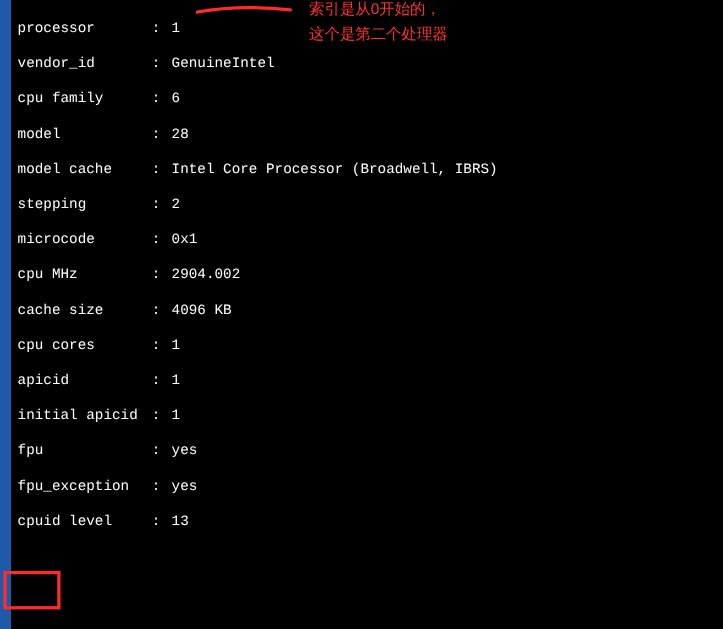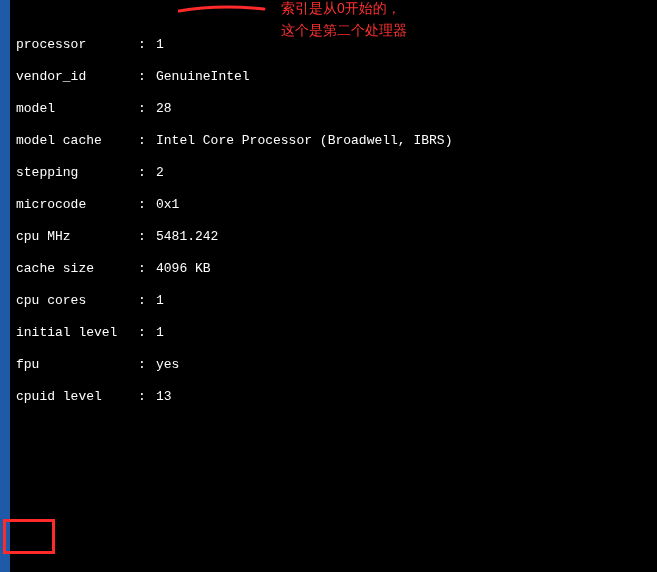--- a/index.html
+++ b/index.html
@@ -23,21 +23,20 @@
 }
 .terminal {
   position: absolute;
   left: 10px;
   top: 0;
   right: 0;
   bottom: 0;
   padding: 2px 0 2px 6px;
   line-height: 16px;
   white-space: pre;
-  margin-top: 19px;
 }
 .row { display: block; }
 .key { display: inline-block; width: 122px; }
 .colon { display: inline-block; width: 18px; }
 .val { display: inline; }
 .annotation1 {
   position: absolute;
   color: #ff3030;
   font-family: 'SimSun', 'Microsoft YaHei', sans-serif;
   font-size: 14px;
@@ -63,29 +62,32 @@
 }
 </style>
 </head>
 <body>
 
 <div class="sidebar"></div>
 
 <div class="terminal">
 <span class="row"><span class="key">processor</span><span class="colon">: </span><span class="val">1</span></span>
 <span class="row"><span class="key">vendor_id</span><span class="colon">: </span><span class="val">GenuineIntel</span></span>
+<span class="row"><span class="key">cpu family</span><span class="colon">: </span><span class="val">6</span></span>
 <span class="row"><span class="key">model</span><span class="colon">: </span><span class="val">28</span></span>
 <span class="row"><span class="key">model cache</span><span class="colon">: </span><span class="val">Intel Core Processor (Broadwell, IBRS)</span></span>
 <span class="row"><span class="key">stepping</span><span class="colon">: </span><span class="val">2</span></span>
 <span class="row"><span class="key">microcode</span><span class="colon">: </span><span class="val">0x1</span></span>
-<span class="row"><span class="key">cpu MHz</span><span class="colon">: </span><span class="val">5481.242</span></span>
+<span class="row"><span class="key">cpu MHz</span><span class="colon">: </span><span class="val">2904.002</span></span>
 <span class="row"><span class="key">cache size</span><span class="colon">: </span><span class="val">4096 KB</span></span>
 <span class="row"><span class="key">cpu cores</span><span class="colon">: </span><span class="val">1</span></span>
-<span class="row"><span class="key">initial level</span><span class="colon">: </span><span class="val">1</span></span>
+<span class="row"><span class="key">apicid</span><span class="colon">: </span><span class="val">1</span></span>
+<span class="row"><span class="key">initial apicid</span><span class="colon">: </span><span class="val">1</span></span>
 <span class="row"><span class="key">fpu</span><span class="colon">: </span><span class="val">yes</span></span>
+<span class="row"><span class="key">fpu_exception</span><span class="colon">: </span><span class="val">yes</span></span>
 <span class="row"><span class="key">cpuid level</span><span class="colon">: </span><span class="val">13</span></span>
 
 
 
 
 
 
 
 
 

